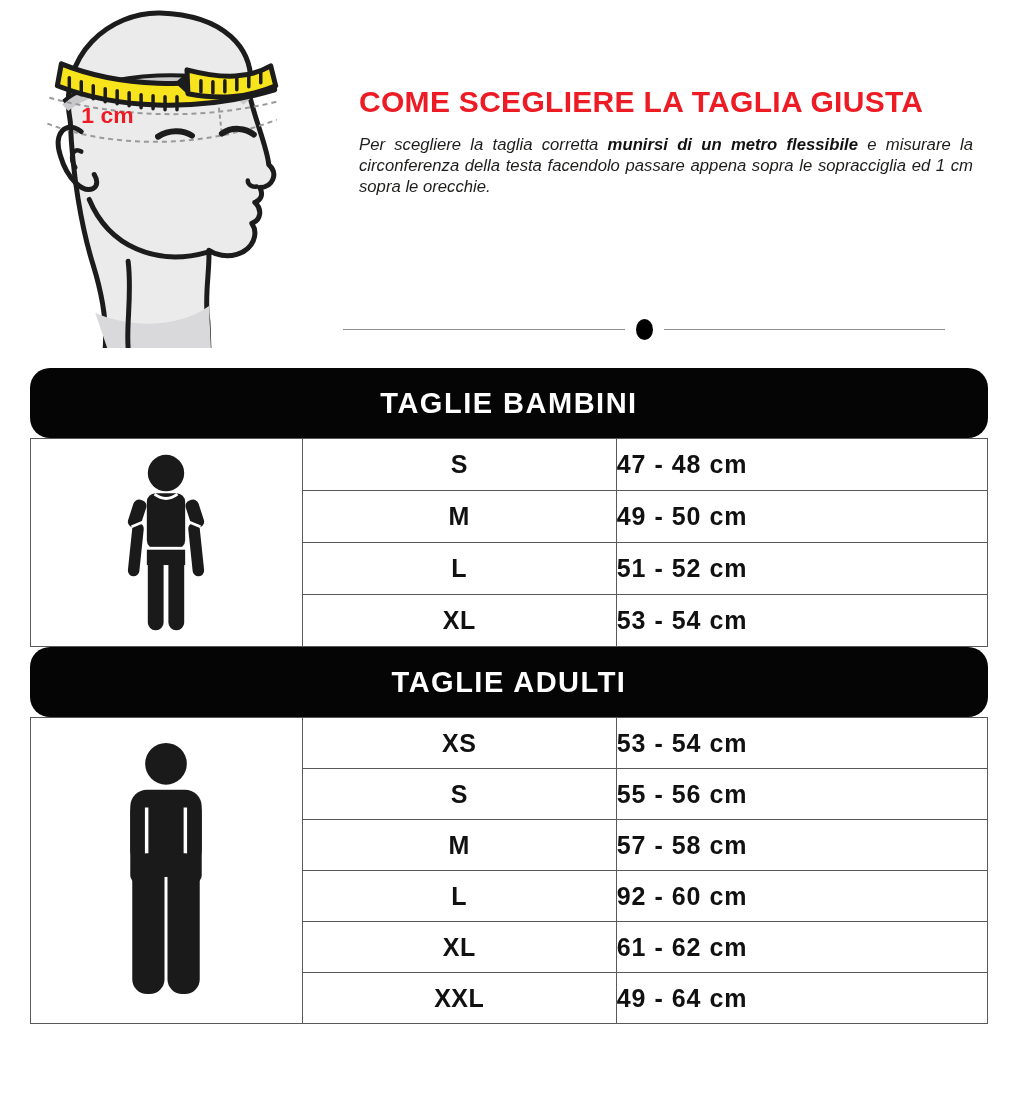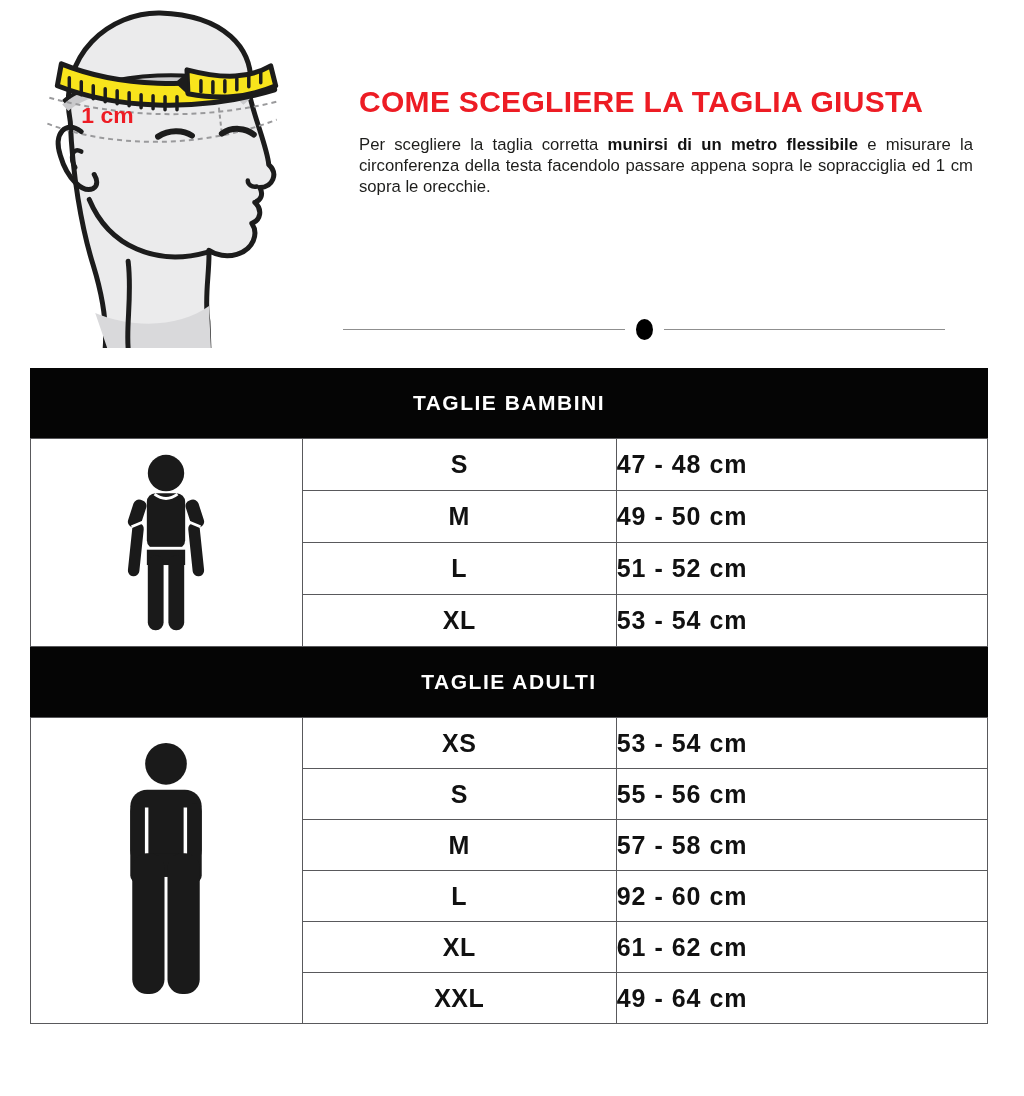--- a/index.html
+++ b/index.html
@@ -7,33 +7,33 @@
   body { font-family:"Liberation Sans","DejaVu Sans",sans-serif; }
   .page { position:relative; width:1024px; height:1096px; background:#ffffff; overflow:hidden; }
 
   
   .top { position:relative; width:868px; height:368px; }
   .head-art { position:absolute; left:24px; top:4px; width:302px; height:344px; }
 
   .intro { position:absolute; left:340px; top:86px; width:614px;margin-left:19px; }
   .intro h1 { color:#ed1c24; font-size:30px; font-weight:800; letter-spacing:0.3px; line-height:1.05; white-space:nowrap; }
   .intro .copy { margin-top:16px; }
-  .intro p { font-size:16.7px; line-height:21.4px; color:#1d1d1b; text-align:justify; }
+  .intro p { font-size:16.7px; line-height:21.4px; color:#1d1d1b; text-align:justify;font-style:italic; }
   .intro p b { font-weight:700; color:#121212; }
 
   .divider { position:absolute; left:343px; top:319px; width:602px; height:21px; display:flex; align-items:center; }
   .divider .line { flex:1; height:1px; background:#8f8f8f; }
   .divider .dot { width:17px; height:21px; background:#000; border-radius:50%; margin:0 11px; }
 
   
   .tables { position:absolute; left:30px; top:368px; width:958px; }
   .size-table { width:100%; }
   .size-table + .size-table { }
   .table-header { height:70px; background:#050505; color:#ffffff; display:flex; align-items:center; justify-content:center;
-                  font-size:21px; font-weight:700; letter-spacing:1.5px; }
+                  font-size:29px; font-weight:700; letter-spacing:1.5px;border-radius:20px; }
   table { width:100%; border-collapse:collapse; table-layout:fixed; }
   td { border:1px solid #59595c; }
   td.icon-cell { width:28.4%; text-align:center; vertical-align:middle; }
   td.size  { width:32.8%; text-align:center; font-size:25px; font-weight:700; color:#111; letter-spacing:0.5px; }
   td.range { width:38.8%; text-align:left; font-size:25px; font-weight:700; color:#111; letter-spacing:1px; }
   .t-bambini td { height:52px; }
   .t-adulti  td { height:51px; }
   .pictogram { display:block; margin:0 auto; }
 </style>
 </head>

